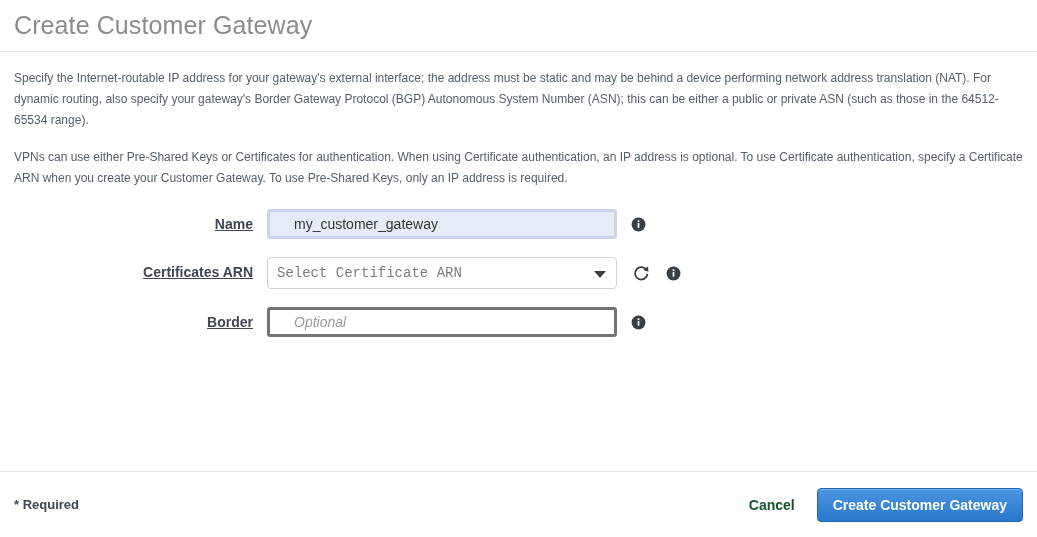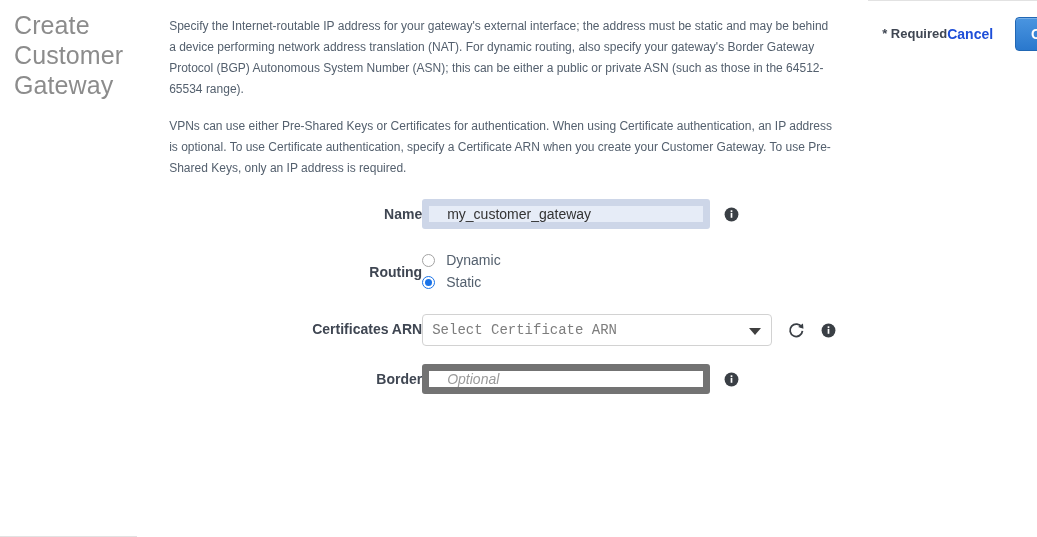--- a/index.html
+++ b/index.html
@@ -16,23 +16,22 @@
     color: #444444;
     overflow: hidden;
     position: relative;
   }
 
   .dialog {
     width: 1037px;
     height: 537px;
     box-sizing: border-box;
     display: flex;
-    flex-direction: row;
+    flex-direction: column;
     background: #fff;
-    gap: 18px;
   }
 
   
   .dialog-header {
     padding: 10px 14px 11px 14px;
     border-bottom: 1px solid #e2e2e2;
   }
   .dialog-title {
     font-size: 25px;
     font-weight: normal;
@@ -73,37 +72,39 @@
   .form-row.routing-row { margin-bottom: 20px; }
   .form-row.ip-row { margin-top: 2px; }
 
   .field-label {
     width: 253px;
     min-width: 253px;
     text-align: right;
     font-weight: bold;
     font-size: 14px;
     color: #3f4652;
+    padding-right: 14px;
     box-sizing: border-box;
     line-height: 30px;
+    text-decoration: underline;
   }
   .routing-row .field-label { line-height: 18px; padding-top: 16px; }
 
   .field-control {
     display: flex;
     align-items: center;
   }
 
   .text-input {
-    width: 288px;
+    width: 350px;
     height: 30px;
     box-sizing: border-box;
-    border: 7px solid #737373;
+    border: 3px solid #737373;
     border-radius: 3px;
-    padding: 0 18px;
+    padding: 0 24px;
     font-family: "Liberation Sans", sans-serif;
     font-size: 14px;
     color: #333333;
     background: #ffffff;
     outline: none;
   }
   .text-input.focused {
     background: #e6ecf7;
     border-color: #cdd6e8;
   }
@@ -215,21 +216,21 @@
     font-weight: bold;
     color: #3f4652;
     text-align: center;
   }
   .footer-actions {
     margin-left: auto;
     display: flex;
     align-items: center;
   }
   .cancel-link {
-    color: #1d4ed8;
+    color: #14532d;
     font-size: 14px;
     font-weight: bold;
     text-decoration: none;
     margin-right: 22px;
     cursor: pointer;
   }
   .primary-button {
     background: linear-gradient(to bottom, #4a95e0 0%, #2a78cd 100%);
     border: 1px solid #2167b4;
     border-radius: 4px;
@@ -265,35 +266,20 @@
         <div class="field-control">
           <input class="text-input focused" type="text" value="my_customer_gateway" style="">
           <svg class="info-icon" viewBox="0 0 16 16">
             <circle cx="8" cy="8" r="7.4" fill="#3a3f45"></circle>
             <rect x="7.1" y="6.3" width="1.8" height="5.2" fill="#ffffff"></rect>
             <rect x="7.1" y="3.5" width="1.8" height="1.9" fill="#ffffff"></rect>
           </svg>
         </div>
       </div>
 
-      <div class="form-row routing-row">
-        <div class="field-label">Routing</div>
-        <div class="field-control">
-          <div class="radio-group">
-            <label class="radio-line">
-              <span class="radio"></span>
-              <span class="radio-label">Dynamic</span>
-            </label>
-            <label class="radio-line">
-              <span class="radio checked"></span>
-              <span class="radio-label">Static</span>
-            </label>
-          </div>
-        </div>
-      </div>
 
 
       <div class="form-row">
         <div class="field-label">Certificates ARN</div>
         <div class="field-control">
           <div class="select-wrap">
             <div class="select-input">Select Certificate ARN</div>
             <span class="select-arrow"></span>
           </div>
           <svg class="refresh-icon" viewBox="0 0 20 20">

